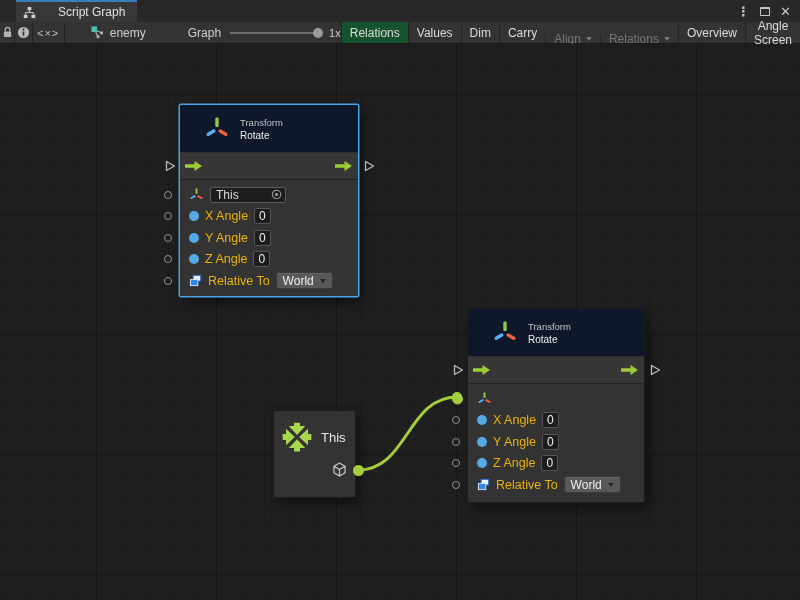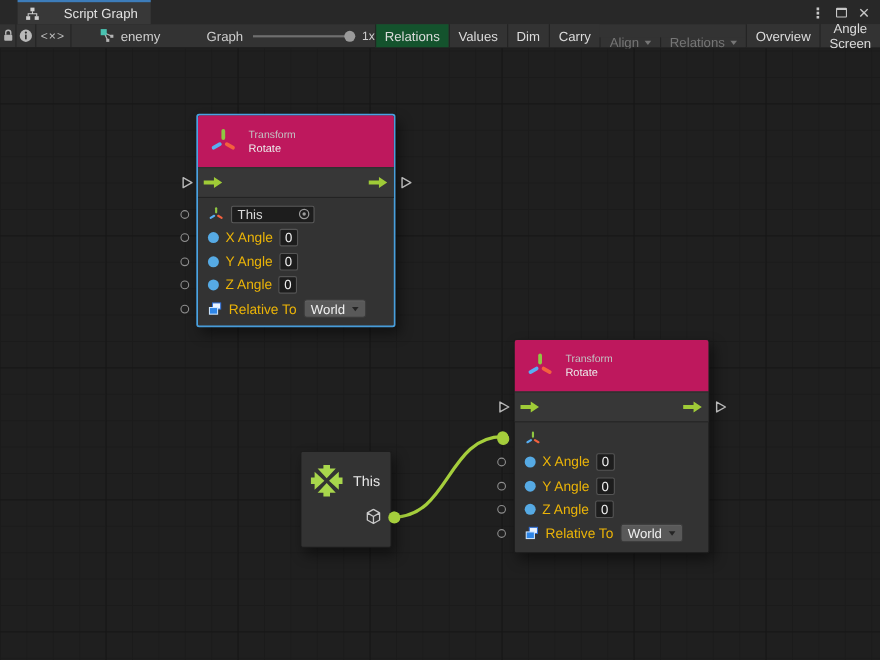--- a/index.html
+++ b/index.html
@@ -47,22 +47,22 @@
       linear-gradient(to right, #1b1b1b 1px, transparent 1px),
       linear-gradient(to bottom, #1b1b1b 1px, transparent 1px);
     background-size:120px 120px, 120px 120px, 24px 24px, 24px 24px;
     background-position:-24px 0, 0 50px, 0 0, 0 2px; }
   .wire-layer { position:absolute; left:0; top:0; z-index:1; pointer-events:none; }
 
   
   .node { position:absolute; z-index:2; background:#333333; border:1px solid #1c1c1c;
     border-radius:2px; box-shadow:4px 6px 12px rgba(0,0,0,0.45); }
   .node.selected { border-color:#4aa3e3; box-shadow:0 0 0 0.5px #4aa3e3, 4px 6px 12px rgba(0,0,0,0.45); }
-  .node-header { height:47px; display:flex; align-items:center; gap:10px; padding:0 10px;
-    background:#be185d; border-radius:2px 2px 0 0; }
+  .node-header { height:47px; display:flex; align-items:center; gap:10px; padding:0 24px;
+    background:#0f172a; border-radius:2px 2px 0 0; }
   .ht { display:flex; flex-direction:column; }
   .cat { font-size:9.5px; color:#c3c3c3; margin-bottom:2px; }
   .ttl { font-size:10px; color:#ececec; }
   .flow-row { position:relative; height:28px; background:#373737;
     border-top:1px solid #2e2e2e; border-bottom:1px solid #232323;
     display:flex; align-items:center; justify-content:space-between; padding:0 5px; }
   .fp { position:absolute; top:50%; transform:translateY(-50%); width:12px; height:12px; }
   .fp.left { left:-16px; } .fp.right { right:-17px; }
   .node-body { padding:4px 9px 8px; display:flex; flex-direction:column; }
   .prow { position:relative; height:21.5px; display:flex; align-items:center; gap:6px;

